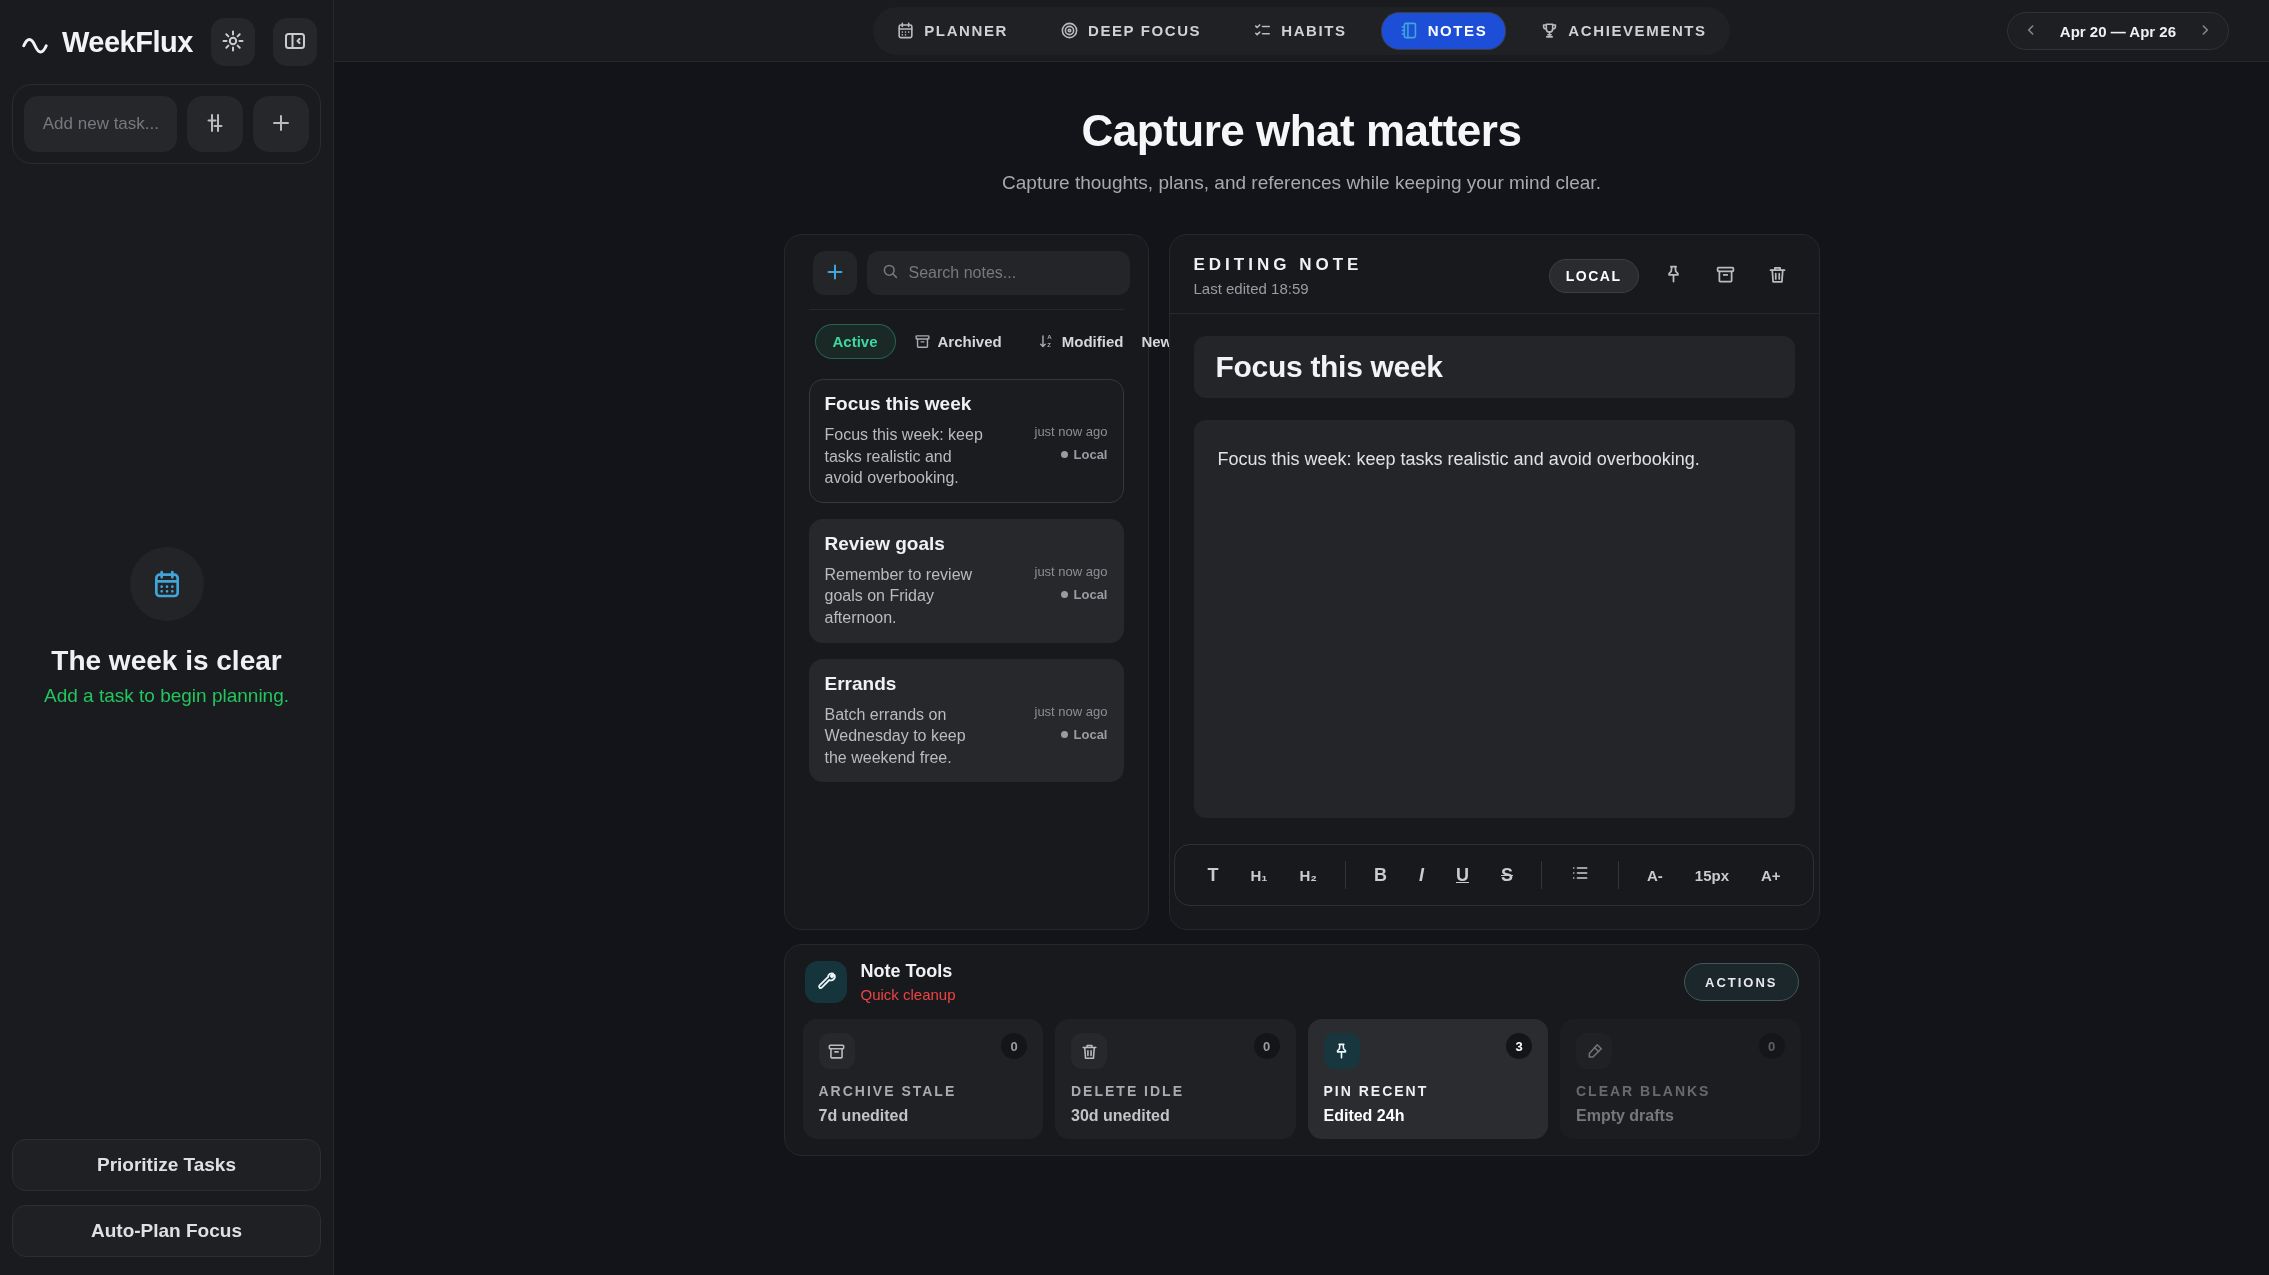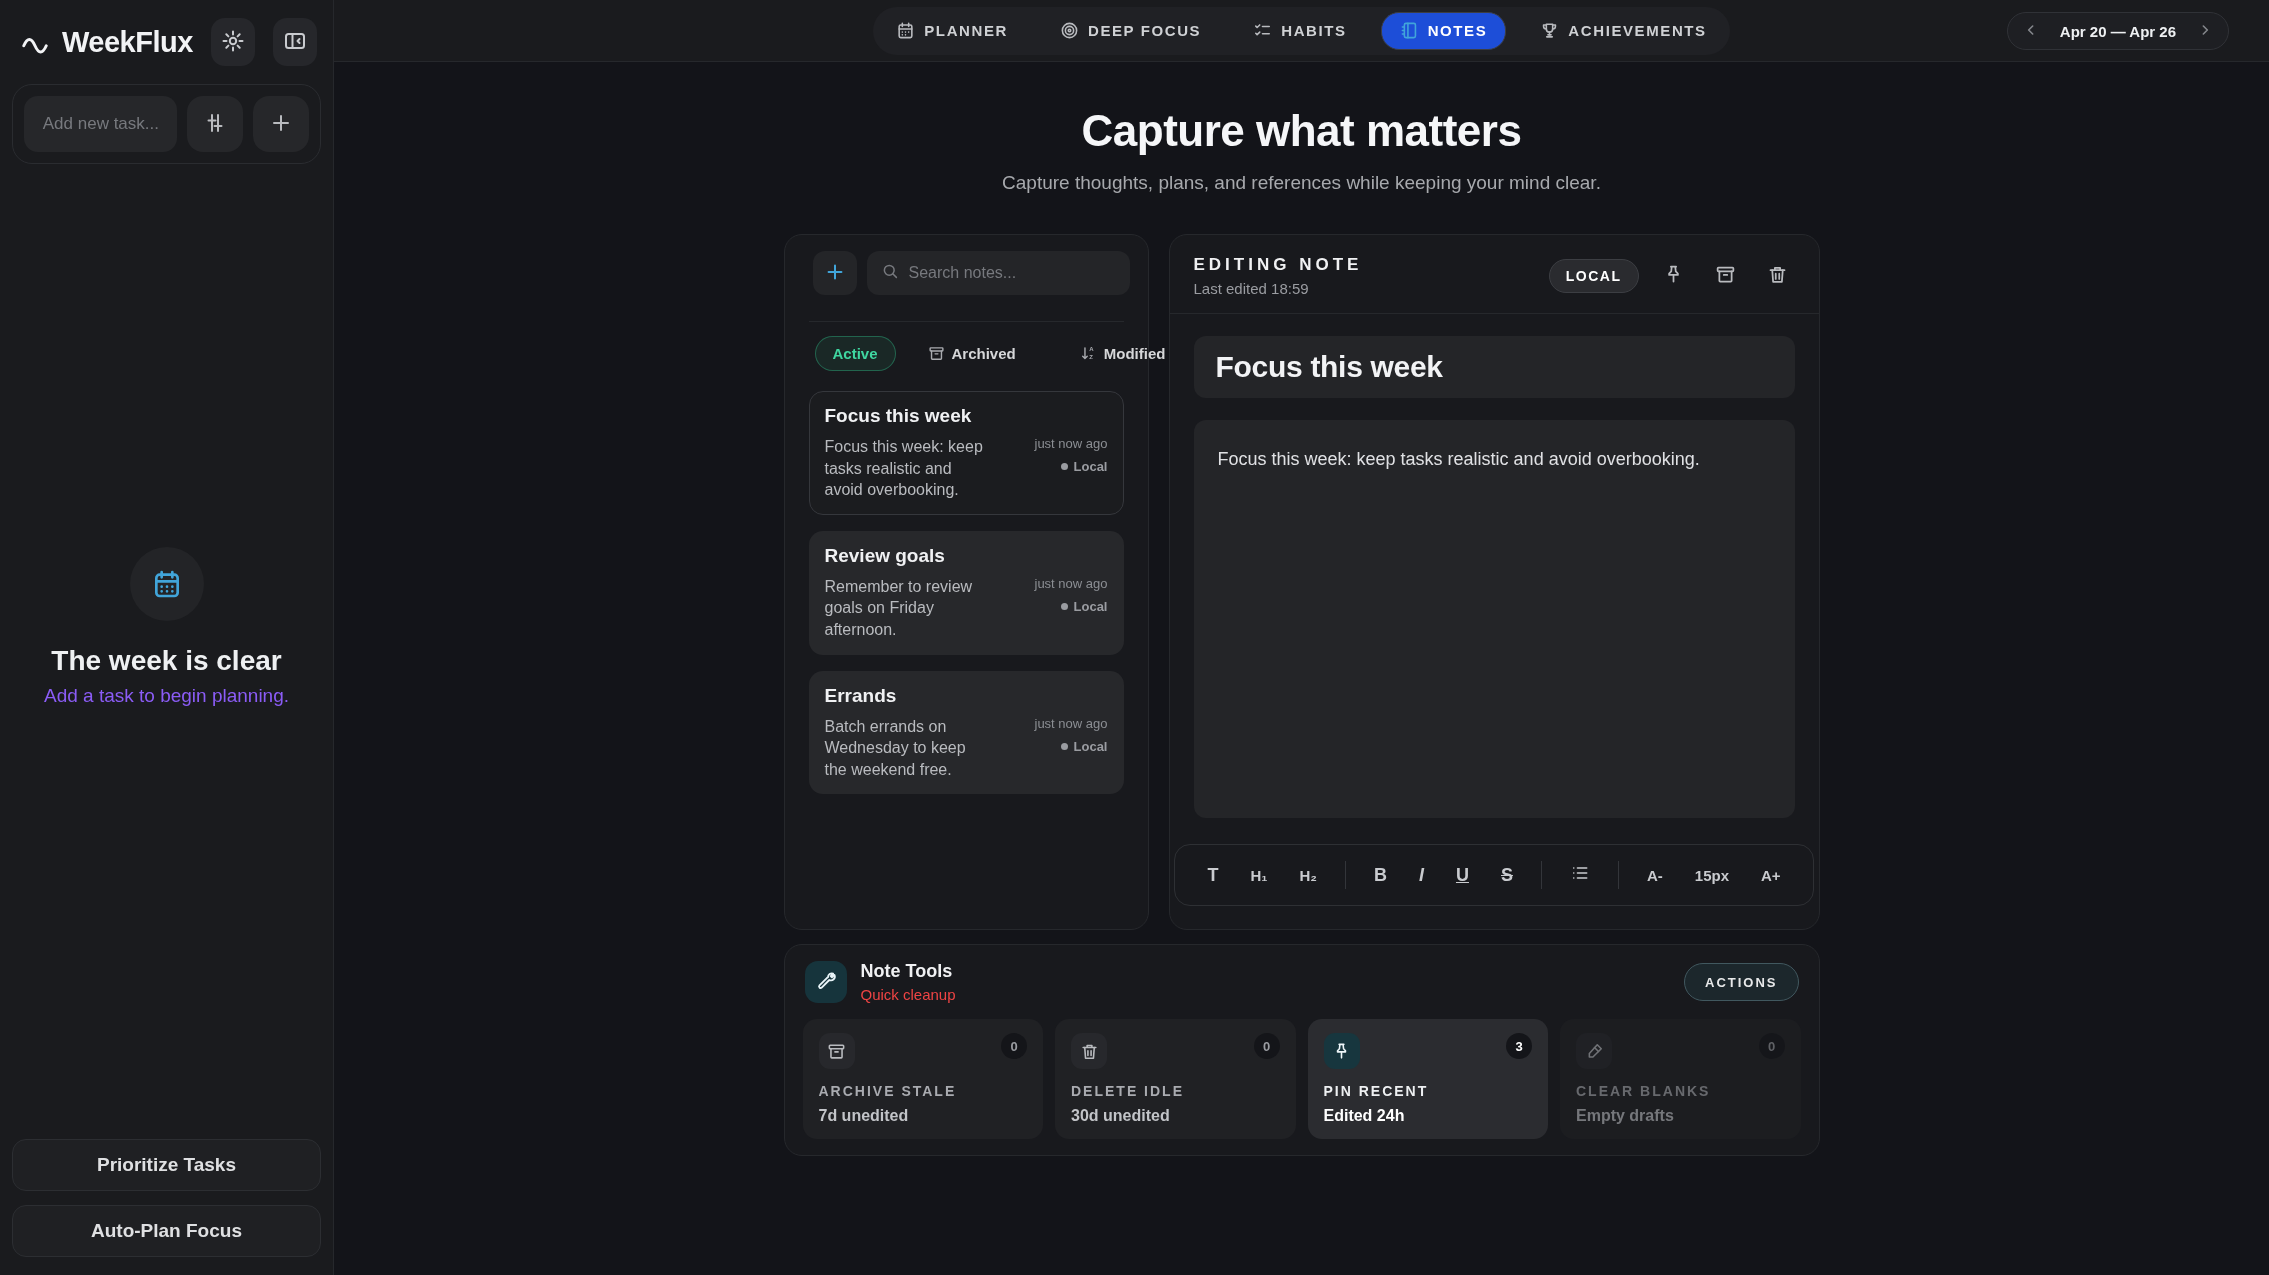--- a/index.html
+++ b/index.html
@@ -39,21 +39,21 @@
   .task-sq {
     width: 56px; height: 56px; flex-shrink: 0; border: none; border-radius: 16px;
     background: #26272a; color: #b9bbbf; display: flex; align-items: center; justify-content: center;
   }
   .sb-empty { flex: 1; display: flex; flex-direction: column; align-items: center; justify-content: center; gap: 8px; padding-bottom: 40px; }
   .sb-empty-circle {
     width: 74px; height: 74px; border-radius: 50%; background: #232427;
     display: flex; align-items: center; justify-content: center; color: #41a5da; margin-bottom: 16px;
   }
   .sb-empty-title { font-size: 28px; font-weight: 800; color: #eef0f2; }
-  .sb-empty-sub { font-size: 19px; color: #8b5cf6; }
+  .sb-empty-sub { font-size: 19px; color: #22c55e; }
   .sb-bottom { padding: 14px 12px 18px; display: flex; flex-direction: column; gap: 14px; }
   .sb-btn {
     height: 52px; border-radius: 14px; background: #1f2023; border: 1px solid #2c2e32;
     color: #dfe0e2; font-size: 19px; font-weight: 700;
   }
 
   
   .main { flex: 1; display: flex; flex-direction: column; height: 100%; }
   .topbar {
     height: 62px; background: #1a1b1e; border-bottom: 1px solid #26282c;
@@ -92,21 +92,21 @@
     width: 44px; height: 44px; border-radius: 12px; border: none; background: #242528;
     color: #41a5da; display: flex; align-items: center; justify-content: center; flex-shrink: 0;
   }
   .np-search {
     flex: 1; height: 44px; background: #242528; border-radius: 12px;
     display: flex; align-items: center; gap: 10px; padding: 0 14px; color: #77797e;
   }
   .np-search input { flex: 1; min-width: 0; background: transparent; border: none; color: #e8e9ea; font-size: 16px; }
   .np-search input::placeholder { color: #77797e; }
   .np-filters {
-    display: flex; align-items: center; gap: 32px; margin-top: 26px; padding: 14px 6px 16px;
+    display: flex; align-items: center; gap: 18px; margin-top: 14px; padding: 14px 6px 16px;
     border-top: 1px solid #26282c;
   }
   .chip-active {
     background: rgba(52,211,153,0.08); border: 1px solid rgba(52,211,153,0.35); color: #3fd6a0;
     font-size: 15px; font-weight: 700; border-radius: 999px; padding: 8px 17px;
   }
   .chip-plain {
     background: transparent; border: none; color: #d6d7d9; font-size: 15px; font-weight: 700;
     display: flex; align-items: center; gap: 7px;
   }

